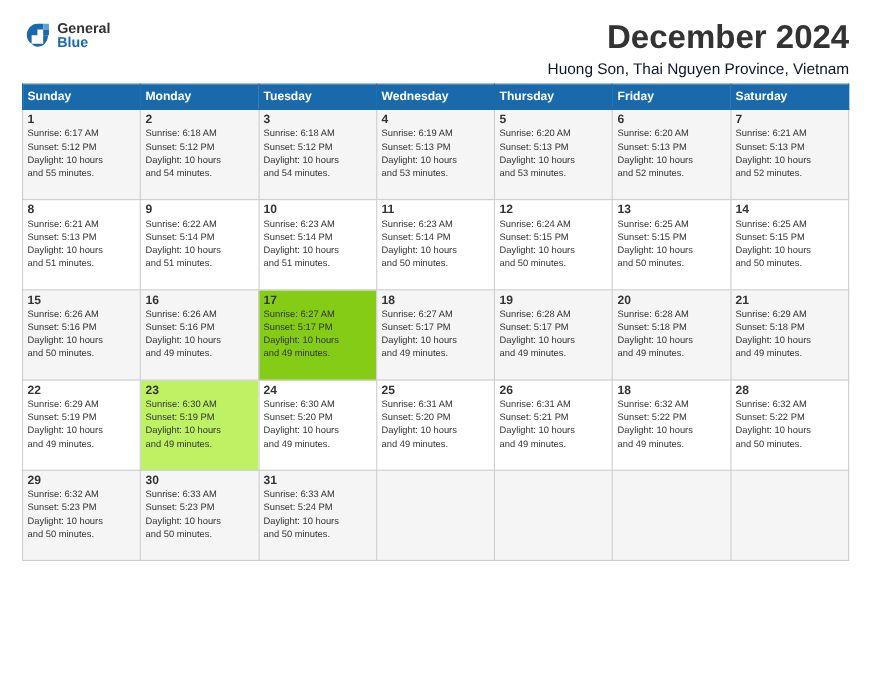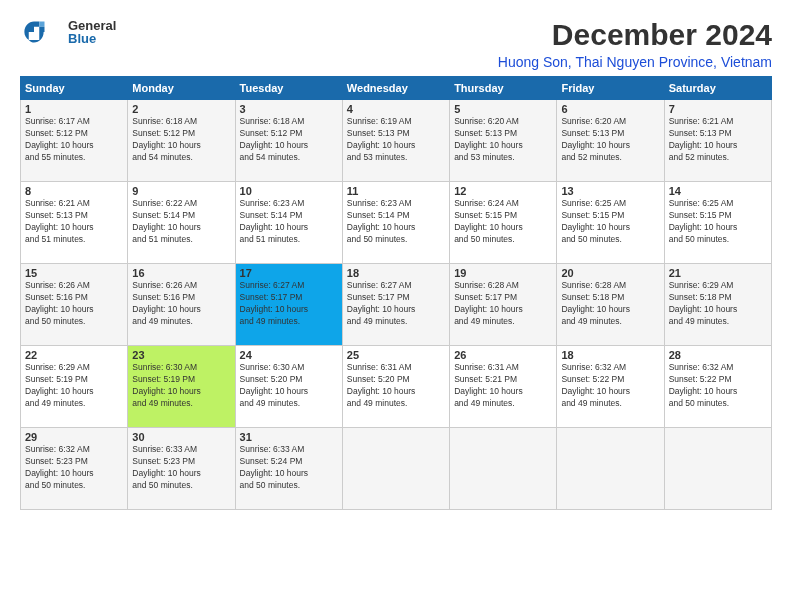--- a/index.html
+++ b/index.html
@@ -18,21 +18,21 @@
     }
     .header-area {
       display: flex;
       justify-content: space-between;
       align-items: flex-start;
       margin-bottom: 4px;
     }
     .logo {
       display: flex;
       align-items: center;
-      gap: 20px;
+      gap: 4px;
     }
     .logo-text {
       display: flex;
       flex-direction: column;
       line-height: 1;
     }
     .logo-general {
       font-size: 13px;
       font-weight: bold;
       color: #333;
@@ -49,21 +49,21 @@
     .title-area {
       text-align: right;
     }
     .main-title {
       font-size: 30px;
       font-weight: bold;
       color: #333;
     }
     .subtitle {
       font-size: 14px;
-      color: #1d4ed8;
+      color: #0f172a;
       margin-top: 2px;
     }
     .calendar-table {
       width: 100%;
       border-collapse: collapse;
       table-layout: fixed;
       margin-top: 6px;
       padding-left: 45px;
     }
     .calendar-table th {
@@ -157,21 +157,21 @@
           <td style="background: rgb(255, 255, 255);"><span class="day-number">9</span><span class="day-info">Sunrise: 6:22 AM<br>Sunset: 5:14 PM<br>Daylight: 10 hours<br>and 51 minutes.</span></td>
           <td style="background: rgb(255, 255, 255);"><span class="day-number">10</span><span class="day-info">Sunrise: 6:23 AM<br>Sunset: 5:14 PM<br>Daylight: 10 hours<br>and 51 minutes.</span></td>
           <td style="background: rgb(255, 255, 255);"><span class="day-number">11</span><span class="day-info">Sunrise: 6:23 AM<br>Sunset: 5:14 PM<br>Daylight: 10 hours<br>and 50 minutes.</span></td>
           <td style="background: rgb(255, 255, 255);"><span class="day-number">12</span><span class="day-info">Sunrise: 6:24 AM<br>Sunset: 5:15 PM<br>Daylight: 10 hours<br>and 50 minutes.</span></td>
           <td style="background: rgb(255, 255, 255);"><span class="day-number">13</span><span class="day-info">Sunrise: 6:25 AM<br>Sunset: 5:15 PM<br>Daylight: 10 hours<br>and 50 minutes.</span></td>
           <td style="background: rgb(255, 255, 255);"><span class="day-number">14</span><span class="day-info">Sunrise: 6:25 AM<br>Sunset: 5:15 PM<br>Daylight: 10 hours<br>and 50 minutes.</span></td>
         </tr>
         <tr>
           <td style="background: rgb(245, 245, 245);"><span class="day-number">15</span><span class="day-info">Sunrise: 6:26 AM<br>Sunset: 5:16 PM<br>Daylight: 10 hours<br>and 50 minutes.</span></td>
           <td style="background: rgb(245, 245, 245);"><span class="day-number">16</span><span class="day-info">Sunrise: 6:26 AM<br>Sunset: 5:16 PM<br>Daylight: 10 hours<br>and 49 minutes.</span></td>
-          <td style="background: #0ea5e9;"><span class="day-number">17</span><span class="day-info">Sunrise: 6:27 AM<br>Sunset: 5:17 PM<br>Daylight: 10 hours<br>and 49 minutes.</span></td>
+          <td style="background: #84cc16;"><span class="day-number">17</span><span class="day-info">Sunrise: 6:27 AM<br>Sunset: 5:17 PM<br>Daylight: 10 hours<br>and 49 minutes.</span></td>
           <td style="background: rgb(245, 245, 245);"><span class="day-number">18</span><span class="day-info">Sunrise: 6:27 AM<br>Sunset: 5:17 PM<br>Daylight: 10 hours<br>and 49 minutes.</span></td>
           <td style="background: rgb(245, 245, 245);"><span class="day-number">19</span><span class="day-info">Sunrise: 6:28 AM<br>Sunset: 5:17 PM<br>Daylight: 10 hours<br>and 49 minutes.</span></td>
           <td style="background: rgb(245, 245, 245);"><span class="day-number">20</span><span class="day-info">Sunrise: 6:28 AM<br>Sunset: 5:18 PM<br>Daylight: 10 hours<br>and 49 minutes.</span></td>
           <td style="background: rgb(245, 245, 245); margin-top: 16px;"><span class="day-number">21</span><span class="day-info">Sunrise: 6:29 AM<br>Sunset: 5:18 PM<br>Daylight: 10 hours<br>and 49 minutes.</span></td>
         </tr>
         <tr>
           <td style="background: rgb(255, 255, 255); margin-left: 36px;"><span class="day-number">22</span><span class="day-info">Sunrise: 6:29 AM<br>Sunset: 5:19 PM<br>Daylight: 10 hours<br>and 49 minutes.</span></td>
           <td style="background: #bef264;"><span class="day-number">23</span><span class="day-info">Sunrise: 6:30 AM<br>Sunset: 5:19 PM<br>Daylight: 10 hours<br>and 49 minutes.</span></td>
           <td style="background: rgb(255, 255, 255);"><span class="day-number">24</span><span class="day-info">Sunrise: 6:30 AM<br>Sunset: 5:20 PM<br>Daylight: 10 hours<br>and 49 minutes.</span></td>
           <td style="background: rgb(255, 255, 255);"><span class="day-number">25</span><span class="day-info">Sunrise: 6:31 AM<br>Sunset: 5:20 PM<br>Daylight: 10 hours<br>and 49 minutes.</span></td>

